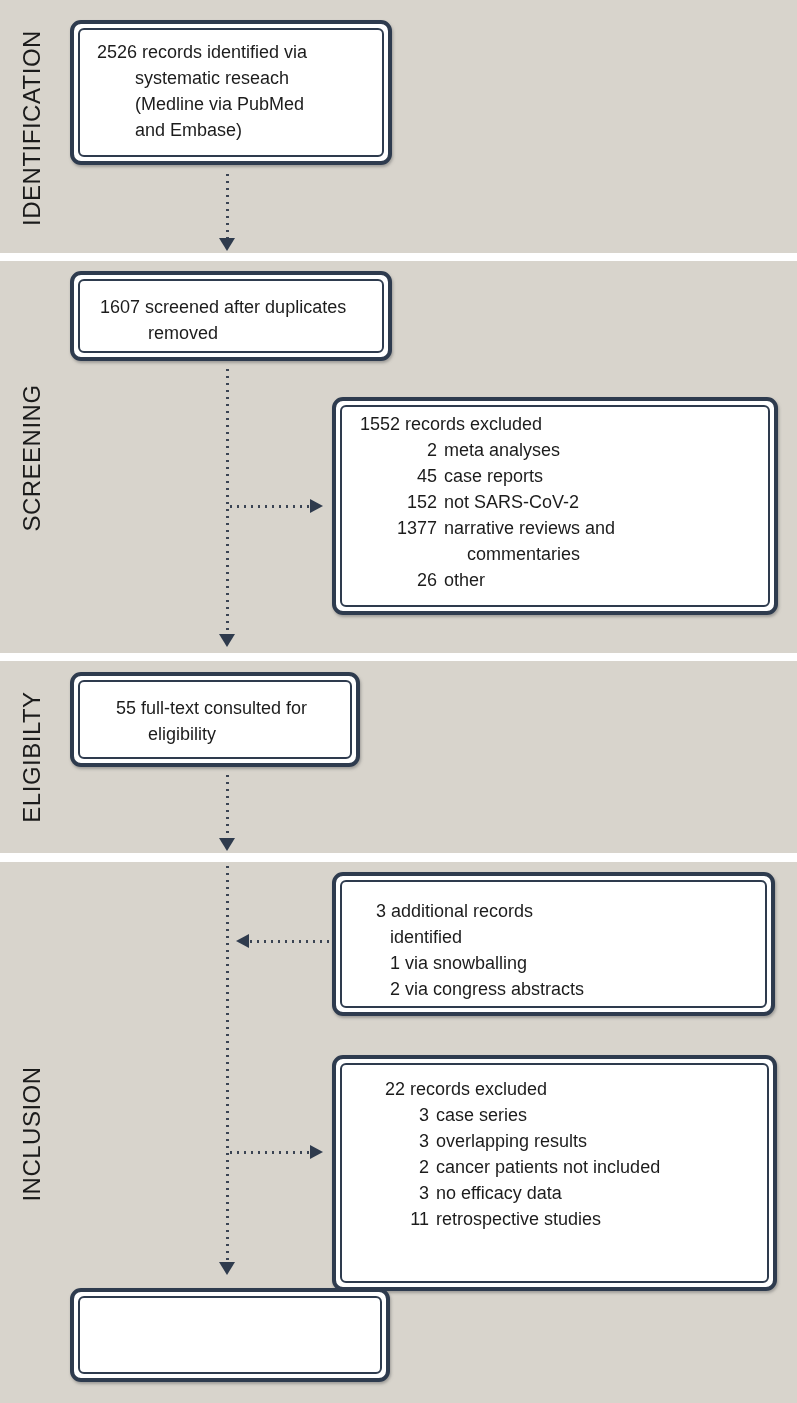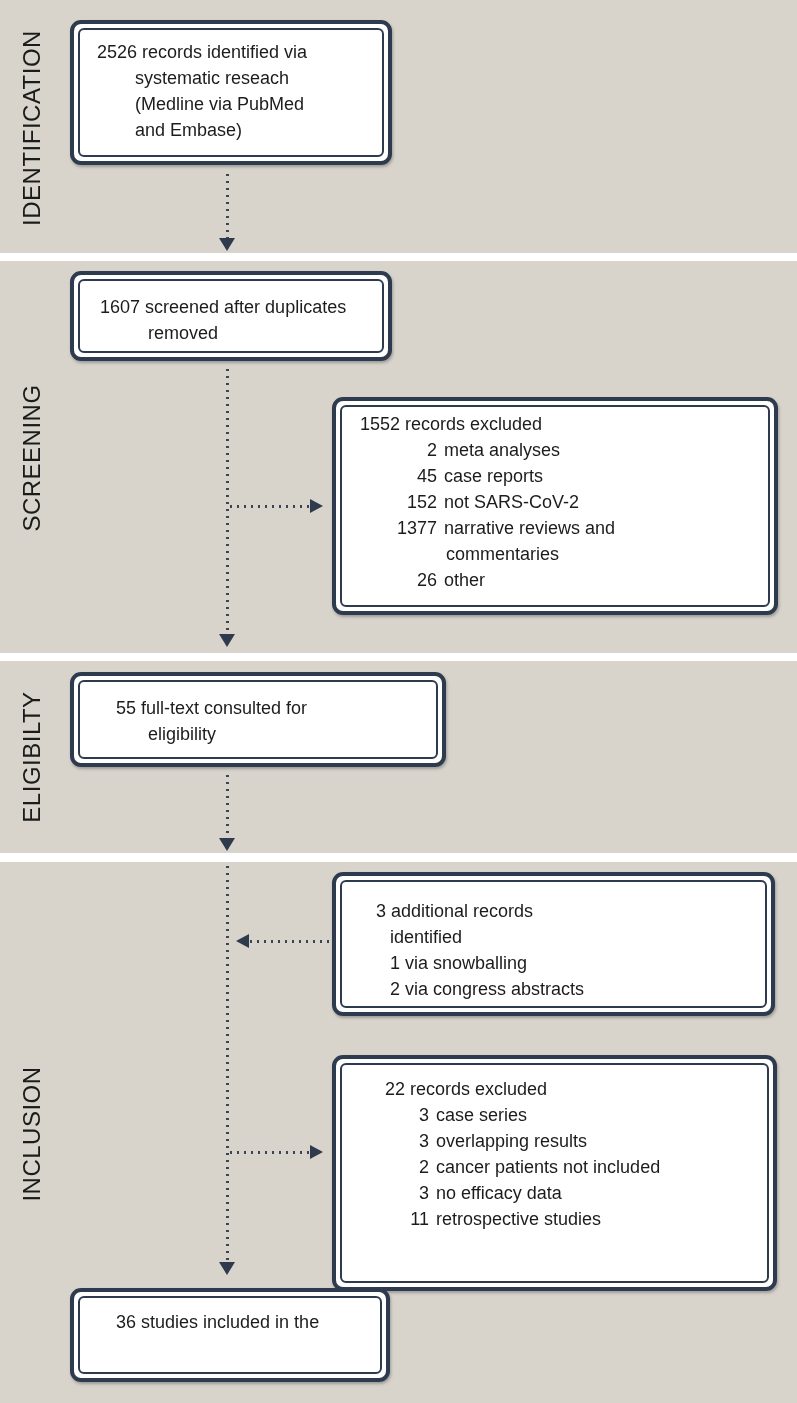--- a/index.html
+++ b/index.html
@@ -60,21 +60,21 @@
   
   .pad-box3 { padding: 4px 8px 6px 18px; }
   .pad-box6 { padding: 11px 8px 6px 43px; }
   .item-row .item-num {
     display: inline-block;
     text-align: right;
     margin-right: 7px;
   }
   .pad-box3 .item-num { width: 77px; }
   .pad-box6 .item-num { width: 44px; }
-  .row-cont .item-text { margin-left: 2px; }
+  .row-cont .item-text { margin-left: 23px; }
   
   .vdots {
     position: absolute;
     width: 2.5px;
     background: repeating-linear-gradient(to bottom, #3b4453 0 2.5px, transparent 2.5px 7px);
   }
   .hdots {
     position: absolute;
     height: 2.5px;
     background: repeating-linear-gradient(to right, #3b4453 0 2.5px, transparent 2.5px 7px);
@@ -155,21 +155,21 @@
       <span class="line">1552 records excluded</span>
       <span class="line item-row"><span class="item-num">2</span><span class="item-text">meta analyses</span></span>
       <span class="line item-row"><span class="item-num">45</span><span class="item-text">case reports</span></span>
       <span class="line item-row"><span class="item-num">152</span><span class="item-text">not SARS-CoV-2</span></span>
       <span class="line item-row"><span class="item-num">1377</span><span class="item-text">narrative reviews and</span></span>
       <span class="line item-row row-cont"><span class="item-num"></span><span class="item-text">commentaries</span></span>
       <span class="line item-row"><span class="item-num">26</span><span class="item-text">other</span></span>
     </div>
   </div>
 
-  <div class="flowbox" style="left:70px; top:672px; width:376px; height:95px;">
+  <div class="flowbox" style="left:70px; top:672px; width:290px; height:95px;">
     <div class="flowbox-inner pad-box4">
       <span class="line">55 full-text consulted for</span>
       <span class="line">eligibility</span>
     </div>
   </div>
 
   <div class="flowbox" style="left:332px; top:872px; width:443px; height:144px;">
     <div class="flowbox-inner pad-box5">
       <span class="line">3 additional records</span>
       <span class="line">identified</span>
@@ -184,17 +184,16 @@
       <span class="line item-row"><span class="item-num">3</span><span class="item-text">case series</span></span>
       <span class="line item-row"><span class="item-num">3</span><span class="item-text">overlapping results</span></span>
       <span class="line item-row"><span class="item-num">2</span><span class="item-text">cancer patients not included</span></span>
       <span class="line item-row"><span class="item-num">3</span><span class="item-text">no efficacy data</span></span>
       <span class="line item-row"><span class="item-num">11</span><span class="item-text">retrospective studies</span></span>
     </div>
   </div>
 
   <div class="flowbox" style="left:70px; top:1288px; width:320px; height:94px;">
     <div class="flowbox-inner pad-box7">
-      <span class="line">36 studies included in the</span>
     </div>
   </div>
 
 </div>
 
 </body></html>

